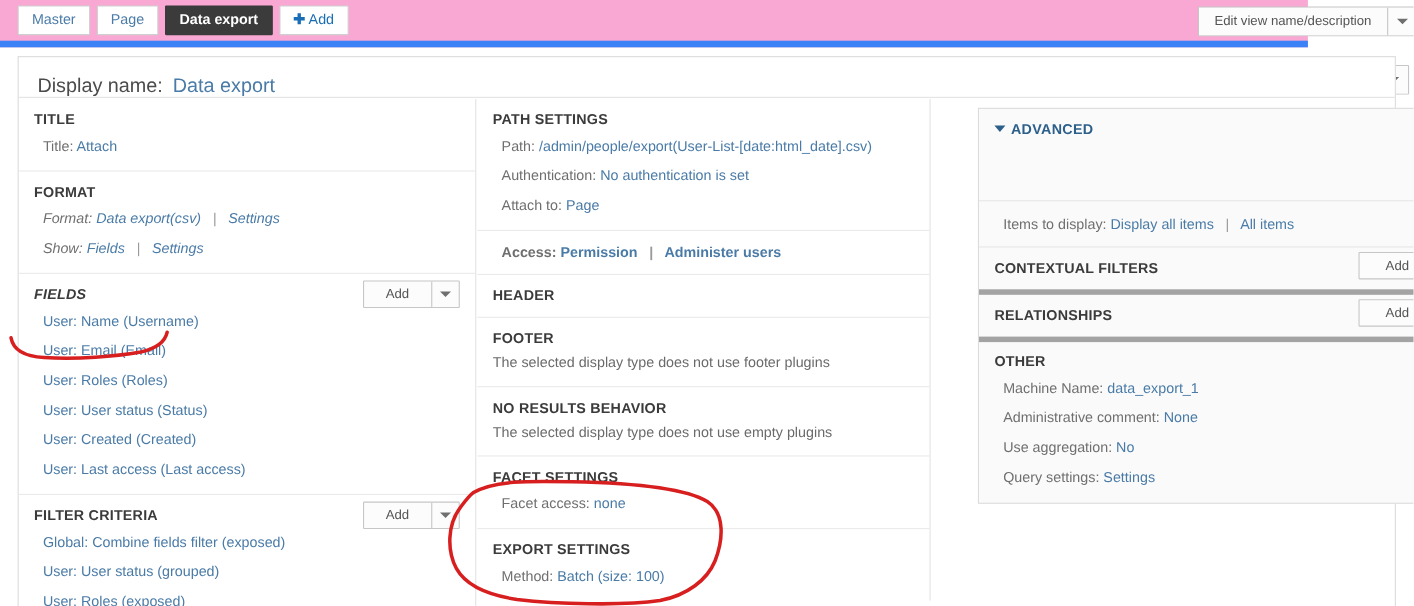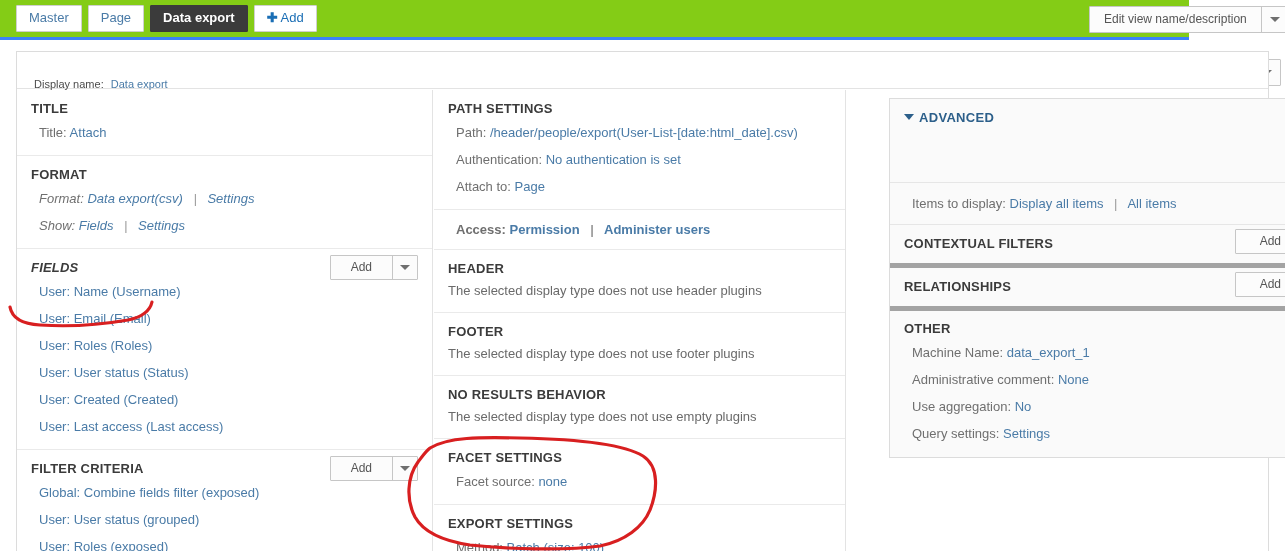--- a/index.html
+++ b/index.html
@@ -7,21 +7,21 @@
     width:1285px;height:551px;overflow:hidden;
     background:#ffffff;
     font-family:"Liberation Sans", sans-serif;
     font-size:13px;
     color:#3b3b3b;
     position:relative;
   }
   
   #tabbar{
     position:absolute;left:0;top:0;width:1189px;height:37px;
-    background:#84cc16;border-bottom:3px solid #3b82f6;
+    background:#f9a8d4;border-bottom:6px solid #3b82f6;
   }
   .tabs{position:absolute;left:16px;top:5px;display:flex;gap:6px;}
   .tab{
     border:1px solid #cfcfcf;background:#fff;
     padding:4px 12px 5px 12px;font-size:13px;color:#4a7ba7;
     line-height:16px;cursor:pointer;white-space:nowrap;border-radius:1px;
   }
   .tab.active{background:#3b3b3b;border-color:#3b3b3b;color:#ffffff;font-weight:bold;}
   .tab.add{color:#1a6eb5;}
   .tab.add .plus{font-weight:bold;margin-right:3px;}
@@ -46,21 +46,21 @@
 
   
   #card{
     position:absolute;left:16px;top:51px;width:1253px;height:520px;
     background:#ffffff;border:1px solid #dcdcdc;box-sizing:border-box;
   }
   #displayname{
     position:absolute;left:0;top:0;width:1251px;height:37px;
     border-bottom:1px solid #e3e3e3;box-sizing:border-box;
   }
-  #displayname .inner{position:absolute;left:17px;top:26px;font-size:11px;color:#4b4b4b;}
+  #displayname .inner{position:absolute;left:17px;top:16px;font-size:18px;color:#4b4b4b;}
   #displayname .inner a{color:#4a7ba7;}
 
   
   .col{position:absolute;top:38px;box-sizing:border-box;}
   #colA{left:0;width:416px;border-right:1px solid #e3e3e3;}
   #colB{left:417px;width:412px;border-right:1px solid #e3e3e3;}
   #colC{left:830px;width:421px;}
 
   .section{border-bottom:1px solid #eaeaea;position:relative;padding:9px 0 9px 0;}
   .section:last-child{border-bottom:none;}
@@ -200,21 +200,21 @@
 
     </div>
   </div>
 
   <div class="col" id="colB">
 
     <div class="section">
       <div class="sec-title">PATH SETTINGS</div>
       <div class="row">
         <span class="muted">Path:</span>
-        <a>/header/people/export(User-List-[date:html_date].csv)</a>
+        <a>/admin/people/export(User-List-[date:html_date].csv)</a>
       </div>
       <div class="row">
         <span class="muted">Authentication:</span>
         <a>No authentication is set</a>
       </div>
       <div class="row">
         <span class="muted">Attach to:</span>
         <a>Page</a>
       </div>
     </div>
@@ -223,37 +223,36 @@
       <div class="row">
         <span class="muted">Access:</span>
         <a>Permission</a>
         <span class="sep">|</span>
         <a>Administer users</a>
       </div>
     </div>
 
     <div class="section">
       <div class="sec-title">HEADER</div>
-      <div class="note">The selected display type does not use header plugins</div>
     </div>
 
     <div class="section">
       <div class="sec-title">FOOTER</div>
       <div class="note">The selected display type does not use footer plugins</div>
     </div>
 
     <div class="section">
       <div class="sec-title">NO RESULTS BEHAVIOR</div>
       <div class="note">The selected display type does not use empty plugins</div>
     </div>
 
     <div class="section">
       <div class="sec-title">FACET SETTINGS</div>
       <div class="row">
-        <span class="muted">Facet source:</span>
+        <span class="muted">Facet access:</span>
         <a>none</a>
       </div>
     </div>
 
     <div class="section">
       <div class="sec-title">EXPORT SETTINGS</div>
       <div class="row">
         <span class="muted">Method:</span>
         <a>Batch (size: 100)</a>
       </div>

